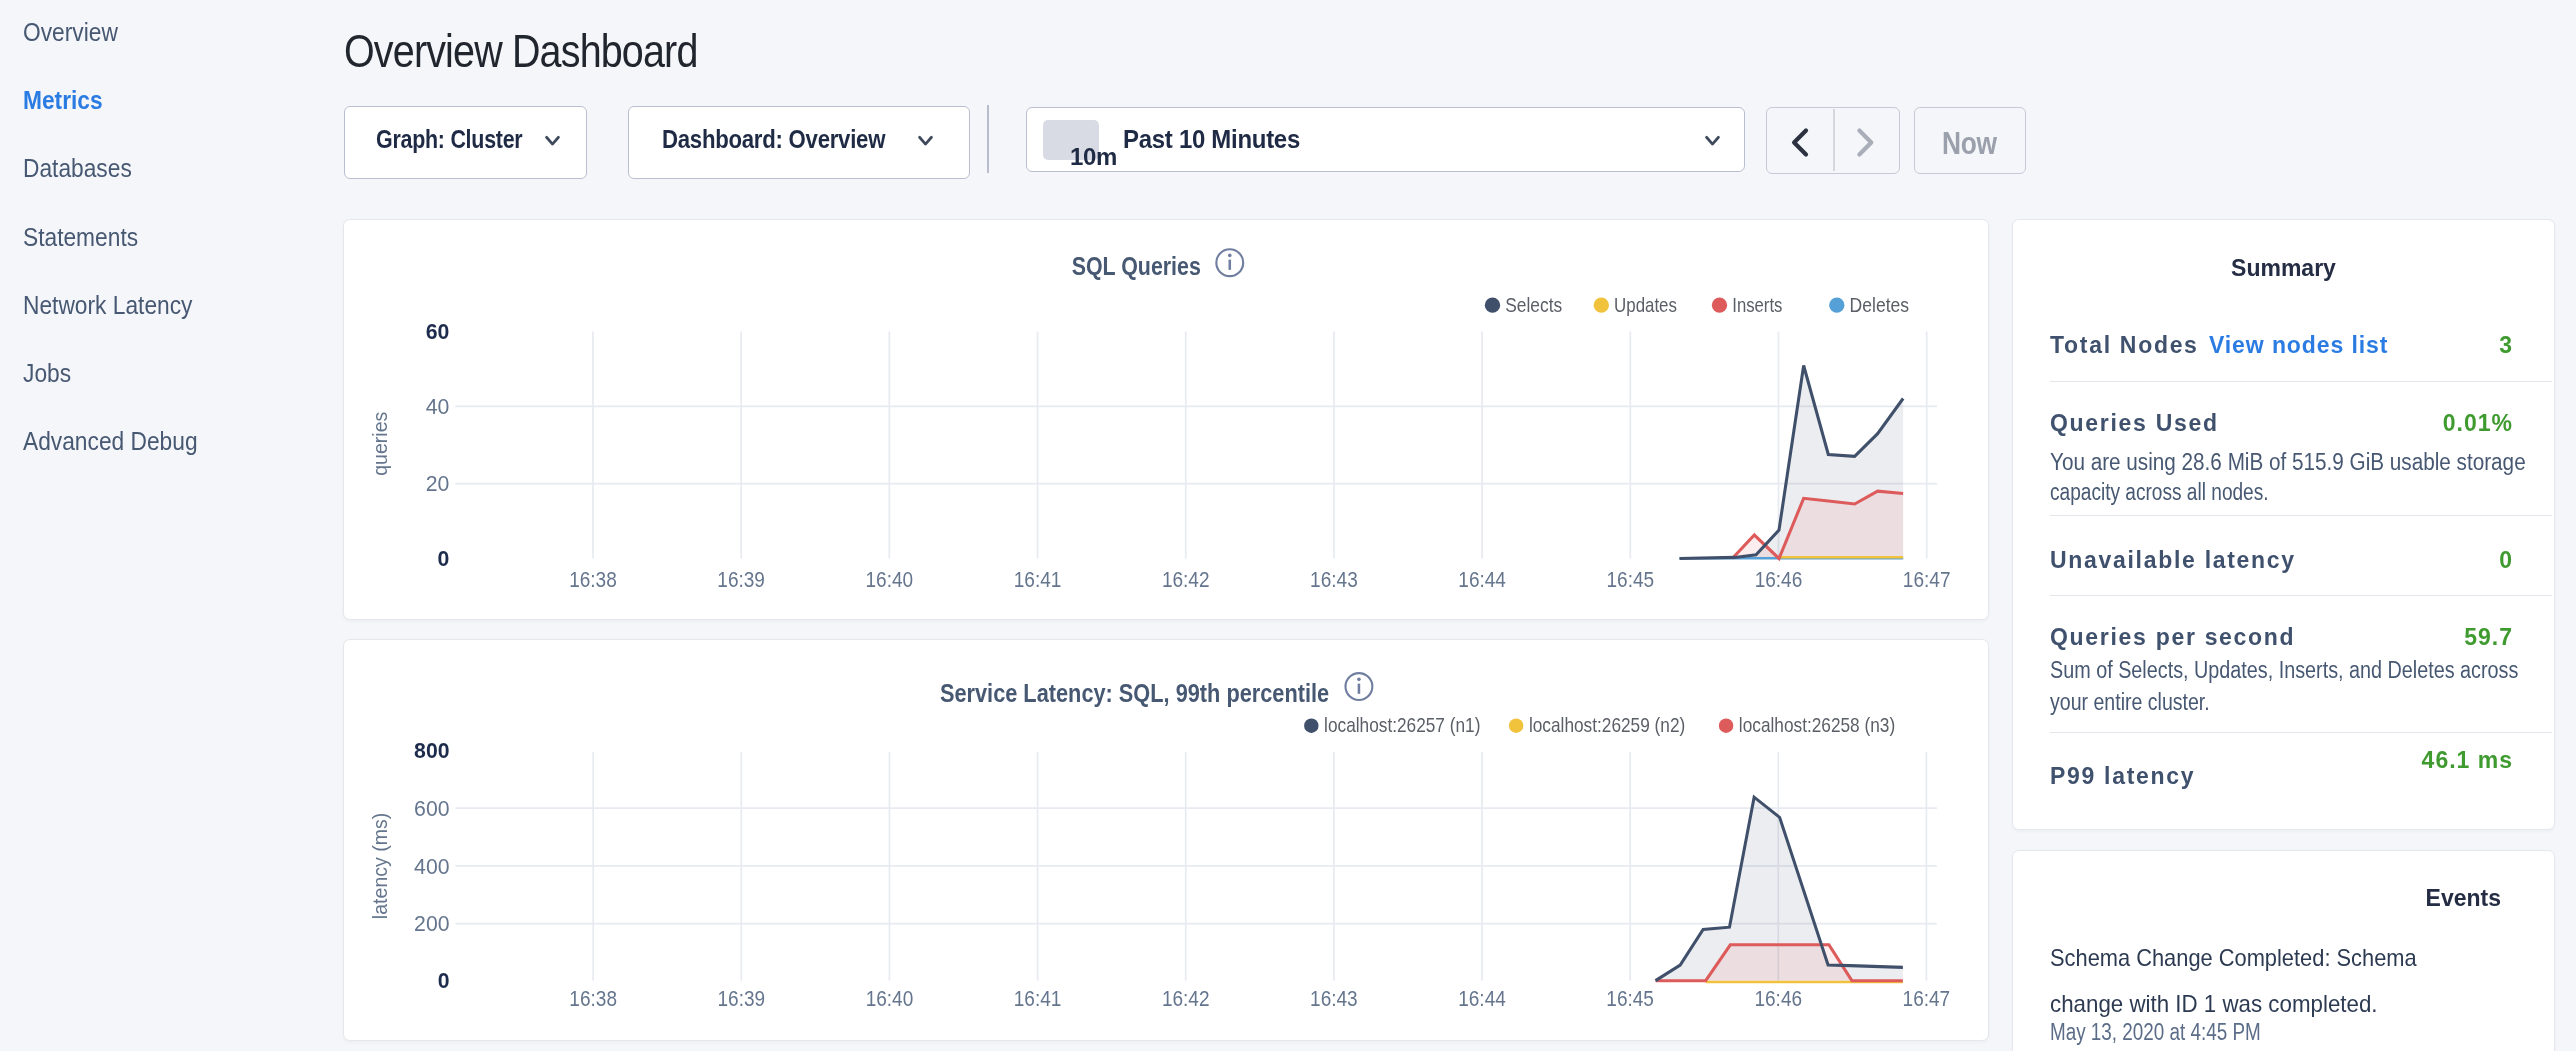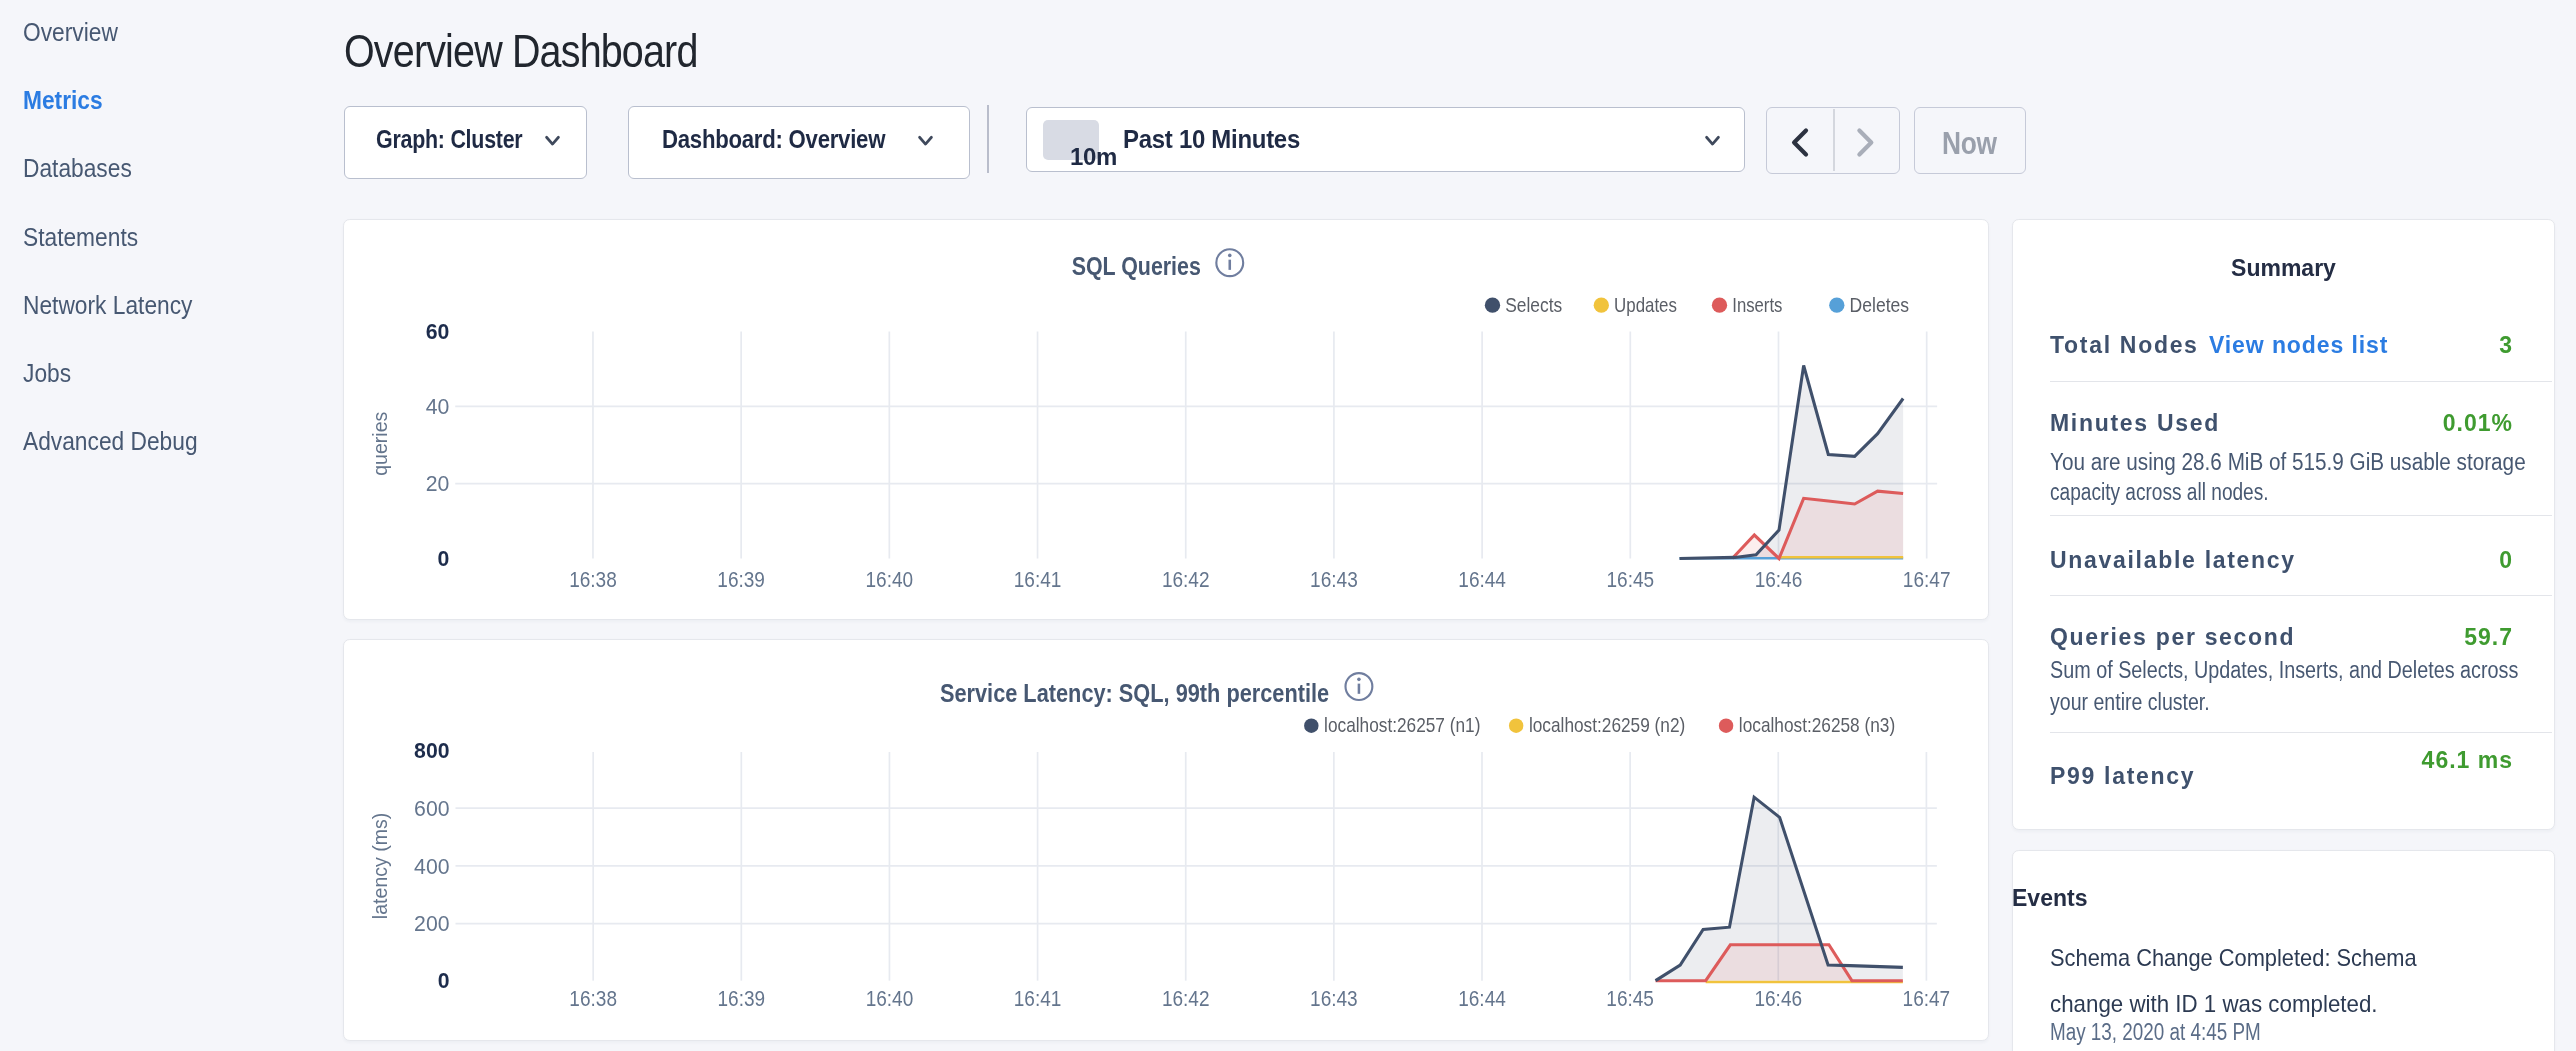--- a/index.html
+++ b/index.html
@@ -197,37 +197,37 @@
   </svg>
 
   <div class="card" style="left:2012px; top:219px; width:543px; height:611px;"></div>
   <div class="abs" style="left:2012px; top:255px; width:543px; text-align:center; font-weight:bold; font-size:23px; color:#242d44;">Summary</div>
 
   <div class="srow-label" style="top:334px;">Total Nodes</div>
   <div class="abs" style="left:2209px; top:334px; font-weight:bold; font-size:23px; line-height:23px; color:#2b7ce2; letter-spacing:0.9px;">View nodes list</div>
   <div class="srow-val" style="top:334px;">3</div>
   <div class="sdiv" style="top:381px;"></div>
 
-  <div class="srow-label" style="top:412px;">Minutes Used</div>
+  <div class="srow-label" style="top:412px;">Queries Used</div>
   <div class="srow-val" style="top:412px;">0.01%</div>
   <div class="sdesc" style="top:451px; transform:scaleX(0.90);">You are using 28.6 MiB of 515.9 GiB usable storage</div>
   <div class="sdesc" style="top:481px; transform:scaleX(0.83);">capacity across all nodes.</div>
   <div class="sdiv" style="top:515px;"></div>
 
   <div class="srow-label" style="top:549px;">Unavailable latency</div>
   <div class="srow-val" style="top:549px;">0</div>
   <div class="sdiv" style="top:595px;"></div>
 
   <div class="srow-label" style="top:626px;">Queries per second</div>
   <div class="srow-val" style="top:626px;text-align:right;">59.7</div>
   <div class="sdesc" style="top:659px; transform:scaleX(0.86);">Sum of Selects, Updates, Inserts, and Deletes across</div>
   <div class="sdesc" style="top:691px; transform:scaleX(0.85);">your entire cluster.</div>
   <div class="sdiv" style="top:732px;"></div>
 
   <div class="srow-label" style="top:765px;">P99 latency</div>
   <div class="srow-val" style="top:749px;">46.1 ms</div>
 
   <div class="card" style="left:2012px; top:850px; width:543px; height:255px;"></div>
-  <div class="abs" style="left:2012px; top:885px; width:489px; text-align:left; font-weight:bold; font-size:23px; color:#242d44;">Events</div>
+  <div class="abs" style="left:2012px; top:885px; width:489px; text-align:right; font-weight:bold; font-size:23px; color:#242d44;">Events</div>
   <div class="abs" style="left:2050px; top:946px; font-size:24px; line-height:24px; color:#2c3a52; transform:scaleX(0.91); transform-origin:left; white-space:nowrap;">Schema Change Completed: Schema</div>
   <div class="abs" style="left:2050px; top:992px; font-size:24px; line-height:24px; color:#2c3a52; transform:scaleX(0.93); transform-origin:left; white-space:nowrap;">change with ID 1 was completed.</div>
   <div class="abs" style="left:2050px; top:1021px; font-size:23px; line-height:23px; color:#5a6c87; transform:scaleX(0.82); transform-origin:left; white-space:nowrap;">May 13, 2020 at 4:45 PM</div>
 
 
 </body></html>

